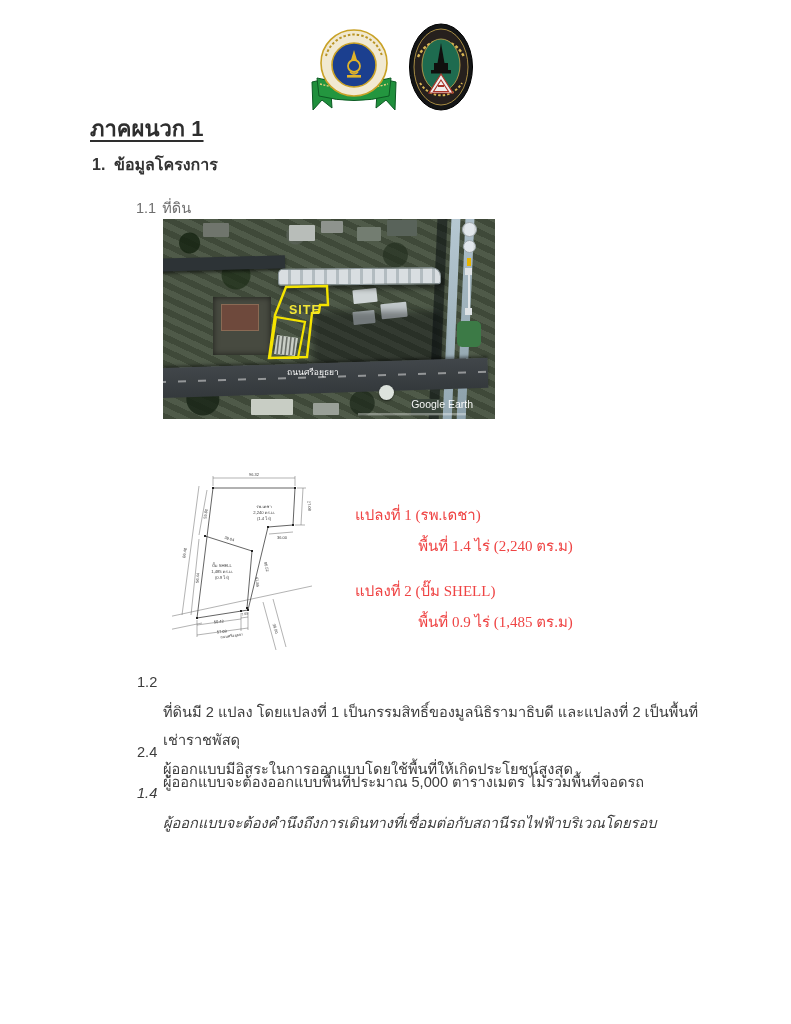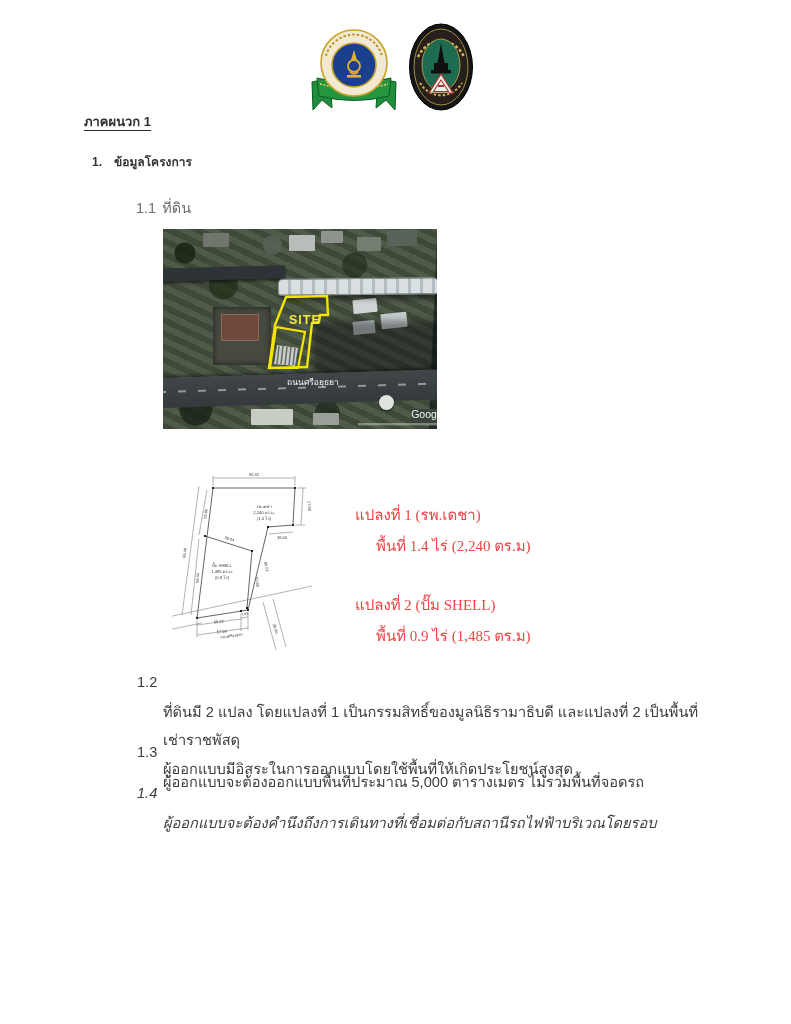--- a/index.html
+++ b/index.html
@@ -11,32 +11,32 @@
   }
 
   
   .logos { position:absolute; left:0; top:0; width:791px; height:120px; }
   .logo { position:absolute; }
   .logo-mahidol { left:308px; top:26px; width:92px; height:84px; }
   .logo-asa { left:408px; top:23px; width:66px; height:88px; }
 
   
   .h-appendix {
-    position:absolute; left:84px; top:111px;
-    font-size:13px; font-weight:bold; color:#2e2e2e;
+    position:absolute; left:90px; top:111px;
+    font-size:22px; font-weight:bold; color:#2e2e2e;
     text-decoration:underline; text-underline-offset:4px;
   }
-  .h-item1 { position:absolute; left:92px; top:152px; font-size:12px; font-weight:bold; color:#333; }
+  .h-item1 { position:absolute; left:92px; top:152px; font-size:16px; font-weight:bold; color:#333; }
   .h-item1 .num { display:inline-block; width:22px; }
   .h-item11 { position:absolute; left:136px; top:196px; font-size:14.5px; color:#6e6e6e; }
   .h-item11 .num { margin-right:6px; }
 
   
   .map {
-    position:absolute; left:163px; top:229px; width:274px; height:200px;
+    position:absolute; left:163px; top:219px; width:332px; height:200px;
     background:#46513f; overflow:hidden;
     background-image:
       radial-gradient(circle at 8% 12%, rgba(20,34,16,.8) 0 10px, rgba(0,0,0,0) 11px),
       radial-gradient(circle at 22% 28%, rgba(28,44,22,.7) 0 14px, rgba(0,0,0,0) 15px),
       radial-gradient(circle at 70% 18%, rgba(30,42,26,.6) 0 12px, rgba(0,0,0,0) 13px),
       radial-gradient(circle at 40% 8%, rgba(90,98,88,.8) 0 9px, rgba(0,0,0,0) 10px),
       radial-gradient(circle at 12% 90%, rgba(22,34,20,.8) 0 16px, rgba(0,0,0,0) 17px),
       radial-gradient(circle at 60% 92%, rgba(26,38,24,.7) 0 12px, rgba(0,0,0,0) 13px),
       repeating-linear-gradient(25deg, rgba(0,0,0,.10) 0 6px, rgba(255,255,255,.05) 6px 12px);
   }
@@ -77,22 +77,22 @@
   .diagram { position:absolute; left:172px; top:466px; width:210px; height:196px; }
   .diagram text { font-family:"Liberation Sans", sans-serif; fill:#3c3c3c; }
   .dim { font-size:4px; }
   .dim-s { font-size:3.5px; }
   .plotlabel { font-size:4.2px; }
   .roadlabel { font-size:3.8px; fill:#555; }
 
   
   .plots-text { position:absolute; left:355px; top:503px; width:260px;
     font-family:"Liberation Serif", serif; color:#ef4444; font-size:15px; }
-  .plots-text .area { padding-left:21px; margin-top:7px; }
-  .plots-text .group2 { margin-top:35px; }
+  .plots-text .area { padding-left:21px; margin-top:7px;text-align:center; }
+  .plots-text .group2 { margin-top:21px; }
 
   
   .para { position:absolute; left:137px; width:575px; font-size:14.6px; color:#3d3d3d; line-height:1.95; }
   .para .row { display:flex; }
   .para .num { flex:0 0 26px; }
   .para .txt { flex:1;margin-top:30px; }
   .p12 { top:668px; }
   .p13 { top:738px; }
   .p14 { top:779px;font-style:italic; }
 </style>
@@ -273,21 +273,21 @@
     <div class="row">
       <span class="num">1.2</span>
       <span class="txt">
         <span>ที่ดินมี 2 แปลง โดยแปลงที่ 1 เป็นกรรมสิทธิ์ของมูลนิธิรามาธิบดี และแปลงที่ 2 เป็นพื้นที่เช่าราชพัสดุ</span><br>
         <span>ผู้ออกแบบมีอิสระในการออกแบบโดยใช้พื้นที่ให้เกิดประโยชน์สูงสุด</span>
       </span>
     </div>
   </div>
   <div class="para p13">
     <div class="row">
-      <span class="num">1.3</span>
+      <span class="num">2.4</span>
       <span class="txt">ผู้ออกแบบจะต้องออกแบบพื้นที่ประมาณ 5,000 ตารางเมตร ไม่รวมพื้นที่จอดรถ</span>
     </div>
   </div>
   <div class="para p14">
     <div class="row">
       <span class="num">1.4</span>
       <span class="txt">ผู้ออกแบบจะต้องคำนึงถึงการเดินทางที่เชื่อมต่อกับสถานีรถไฟฟ้าบริเวณโดยรอบ</span>
     </div>
   </div>
 

